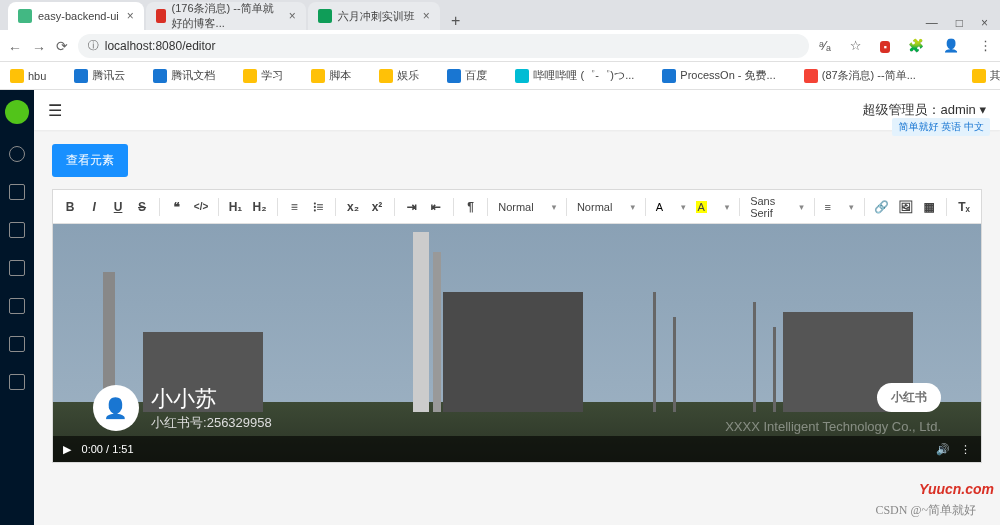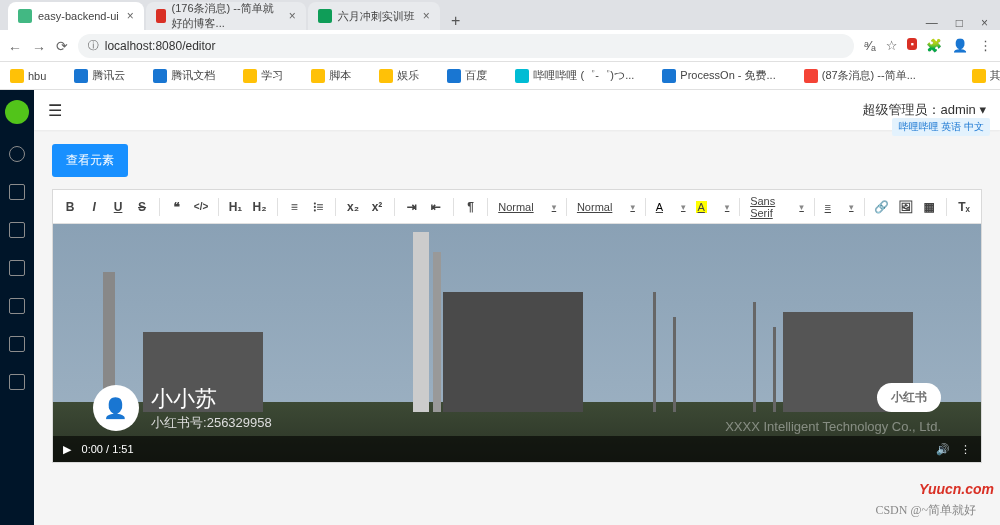--- a/index.html
+++ b/index.html
@@ -11,21 +11,21 @@
 .tab.inactive { background: #e8eaed; }
 .tab .favicon { width: 14px; height: 14px; margin-right: 6px; border-radius: 2px; }
 .tab .close { margin-left: 8px; color: #666; font-size: 12px; }
 .tab-new { width: 28px; text-align: center; color: #555; }
 .win-controls { margin-left: auto; display: flex; gap: 18px; padding-right: 12px; color: #555; font-size: 12px; }
 
 .addr-bar { height: 32px; display: flex; align-items: center; padding: 0 8px; gap: 10px; border-bottom: 1px solid #e0e0e0; }
 .addr-bar .nav-ico { color: #666; font-size: 14px; }
 .url-box { flex: 1; height: 24px; background: #f1f3f4; border-radius: 12px; display: flex; align-items: center; padding: 0 10px; font-size: 12px; color: #333; }
 .url-box .lock { margin-right: 6px; font-size: 11px; color: #666; }
-.addr-icons { display: flex; gap: 10px; color: #555; font-size: 13px; align-items: flex-start; }
+.addr-icons { display: flex; gap: 19px; color: #555; font-size: 13px; align-items: flex-end; }
 .ext-badge { background: #d93025; color: #fff; font-size: 9px; border-radius: 3px; padding: 1px 3px; }
 
 .bookmarks { height: 28px; display: flex; align-items: center; padding: 0 10px; gap: 28px; font-size: 11px; color: #444; border-bottom: 1px solid #e0e0e0; }
 .bm { display: flex; align-items: center; gap: 4px; white-space: nowrap; }
 .bm-ico { width: 14px; height: 14px; background: #ffc107; border-radius: 2px; }
 .bm-ico.b { background: #1976d2; } .bm-ico.r { background: #f44336; } .bm-ico.c { background: #00bcd4; }
 .bm-spacer { flex: 1; }
 
 
 .app { position: absolute; top: 90px; left: 0; right: 0; bottom: 0; display: flex; }
@@ -39,21 +39,21 @@
 .hamburger { font-size: 16px; color: #333; }
 .admin { font-size: 13px; color: #333; }
 .translate-hint { position: absolute; right: 10px; top: 28px; background: #e3f2fd; font-size: 10px; padding: 2px 6px; color: #1976d2; border-radius: 2px; }
 
 .content { padding: 14px 18px; }
 .btn-primary { background: #1890ff; color: #fff; border: none; padding: 8px 14px; font-size: 12px; border-radius: 3px; }
 
 .editor { margin-top: 12px; border: 1px solid #d9d9d9; background: #fff; }
 .toolbar { height: 34px; display: flex; align-items: center; padding: 0 10px; gap: 10px; border-bottom: 1px solid #e0e0e0; font-size: 12px; color: #444; flex-wrap: nowrap; overflow: hidden; }
 .tb-btn { font-weight: bold; font-size: 12px; min-width: 14px; text-align: center; cursor: pointer; }
-.tb-sel { display: flex; align-items: center; gap: 18px; font-size: 11px; text-decoration: underline; }
+.tb-sel { display: flex; align-items: center; gap: 18px; font-size: 11px; }
 .tb-sep { width: 1px; height: 18px; background: #e0e0e0; }
 .tb-arrow { font-size: 9px; color: #888; }
 
 .video-box { position: relative; height: 238px; background: linear-gradient(#6b8499 0%, #6b8499 60%, #3a4a2e 85%); overflow: hidden; }
 .sky { position: absolute; inset: 0; background: linear-gradient(#8aa1b5, #9fb3c4); }
 .ground { position: absolute; bottom: 0; left: 0; right: 0; height: 60px; background: linear-gradient(#3d4a35, #2a3225); }
 .structure { position: absolute; bottom: 50px; background: #4a4a4a; }
 .tower1 { left: 50px; width: 12px; height: 140px; background: #888; }
 .tower2 { left: 360px; width: 16px; height: 180px; background: #ccc; }
 .tower3 { left: 380px; width: 8px; height: 160px; background: #999; }
@@ -179,21 +179,21 @@
     <div class="side-ico"></div>
     <div class="side-ico"></div>
     <div class="side-ico"></div>
     <div class="side-ico"></div>
   </div>
   <div class="main">
     <div class="topbar">
       <span class="hamburger">☰</span>
       <span class="admin"><span>超级管理员：admin</span> ▾</span>
     </div>
-    <div class="translate-hint">哔哩哔哩 英语 中文</div>
+    <div class="translate-hint">简单就好 英语 中文</div>
 
     <div class="content">
       <button class="btn-primary">查看元素</button>
 
       <div class="editor">
         <div class="toolbar">
           <span class="tb-btn">B</span>
           <span class="tb-btn" style="font-style:italic">I</span>
           <span class="tb-btn" style="text-decoration:underline">U</span>
           <span class="tb-btn" style="text-decoration:line-through">S</span>

